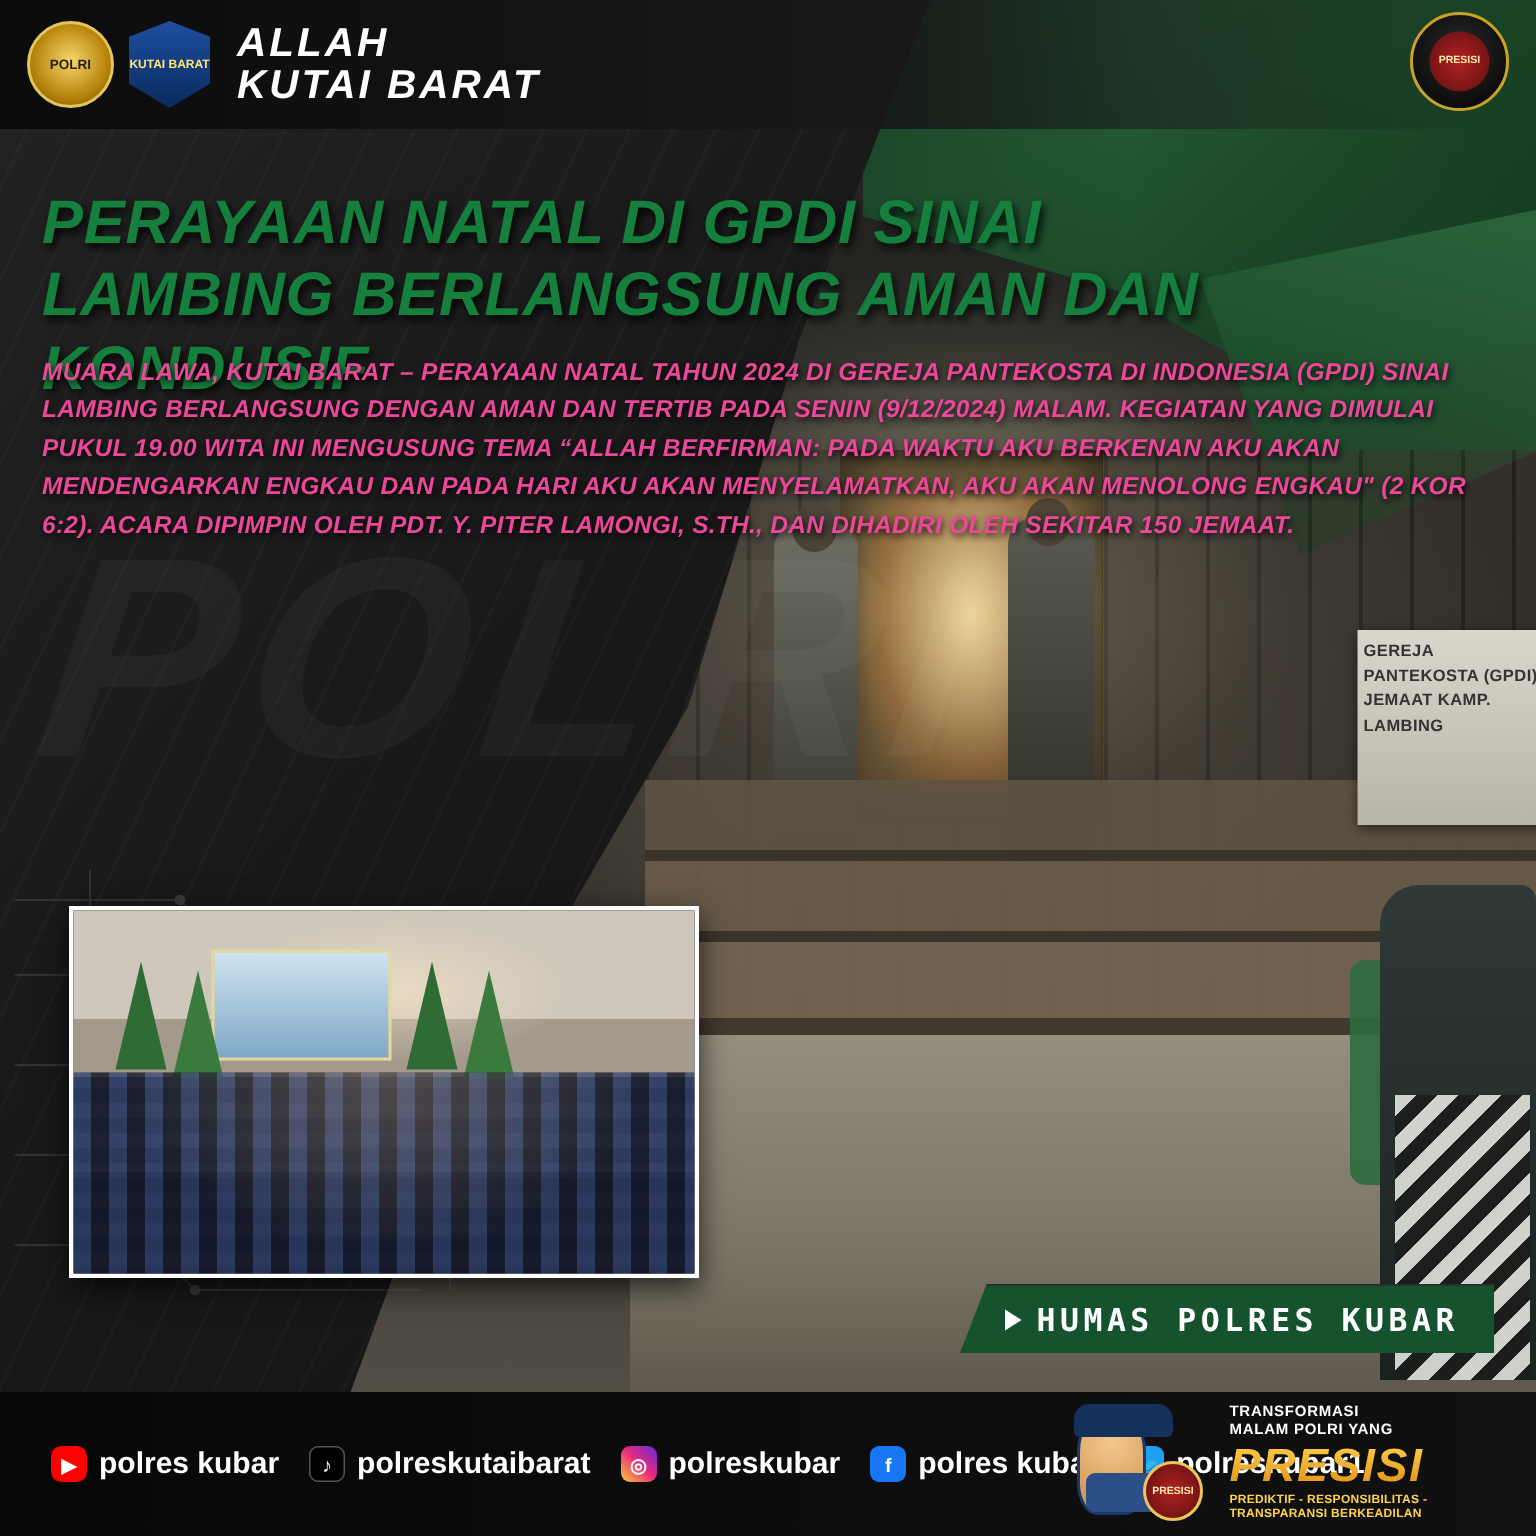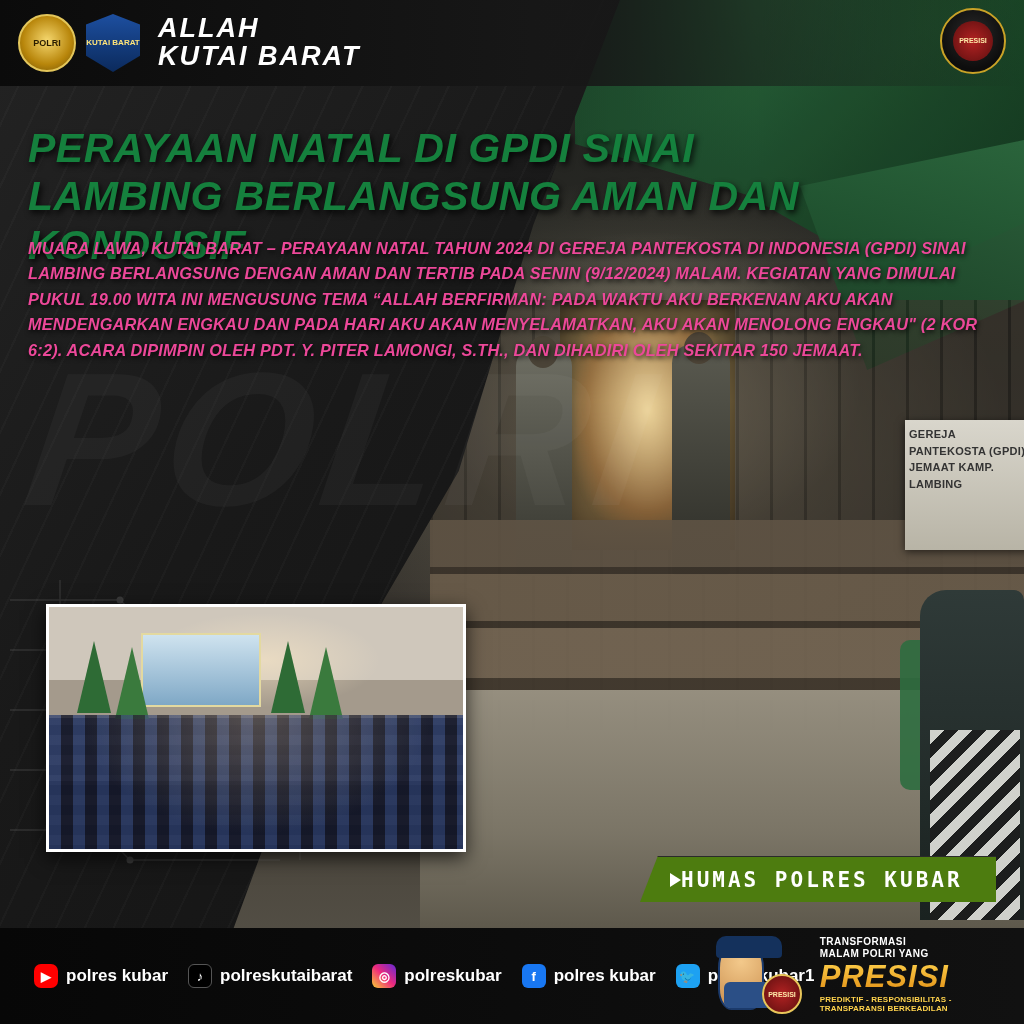--- a/index.html
+++ b/index.html
@@ -214,43 +214,43 @@
     opacity:.95;
   }
   .inset .crowd:after{
     content:""; position:absolute; inset:0;
     background: radial-gradient(ellipse at 50% 0%, rgba(255,220,170,.25), rgba(0,0,0,0) 60%);
   }
 
   
   .humas {
     position:absolute; left: 640px; top: 856px; width: 356px; height: 46px;
-    background: #4d7c0f;
+    background: #14532d;
     clip-path: polygon(5% 0, 100% 0, 100% 100%, 0 100%);
-    display:flex; align-items:center; padding-left: 30px;
+    display:flex; align-items:center; gap: 10px; padding-left: 30px;
     border-top: 1px solid #2a2a2a;
   }
   .humas .arrow {
     width: 0; height:0; border-top: 7px solid transparent; border-bottom: 7px solid transparent;
     border-left: 11px solid #ffffff;
   }
   .humas .txt {
     color:#fff; font-size: 21px; font-weight: 800; letter-spacing: 3px;
     font-family: "DejaVu Sans Mono", monospace;
   }
 
   
   .footer {
     position:absolute; left:0; bottom:0; width: 1024px; height: 96px;
     background: linear-gradient(90deg, #070707 0%, #0d0d0d 60%, #111 100%);
     display:flex; align-items:center;
   }
   .socials { display:flex; align-items:center; gap: 20px; padding-left: 34px; }
   .soc { display:flex; align-items:center; gap: 8px; }
-  .soc .label { color:#fff; font-size: 17px; font-weight: 700; }
+  .soc .label { color:#fff; font-size: 20px; font-weight: 700; }
   .ic {
     width: 24px; height: 24px; border-radius: 6px;
     display:flex; align-items:center; justify-content:center;
     color:#fff; font-size: 13px; font-weight:900;
   }
   .ic-yt { background:#ff0000; border-radius: 7px; }
   .ic-tt { background:#000; border:1px solid #555; }
   .ic-ig { background: linear-gradient(45deg,#f9ce34,#ee2a7b,#6228d7); }
   .ic-fb { background:#1877f2; }
   .ic-tw { background:#1da1f2; }

